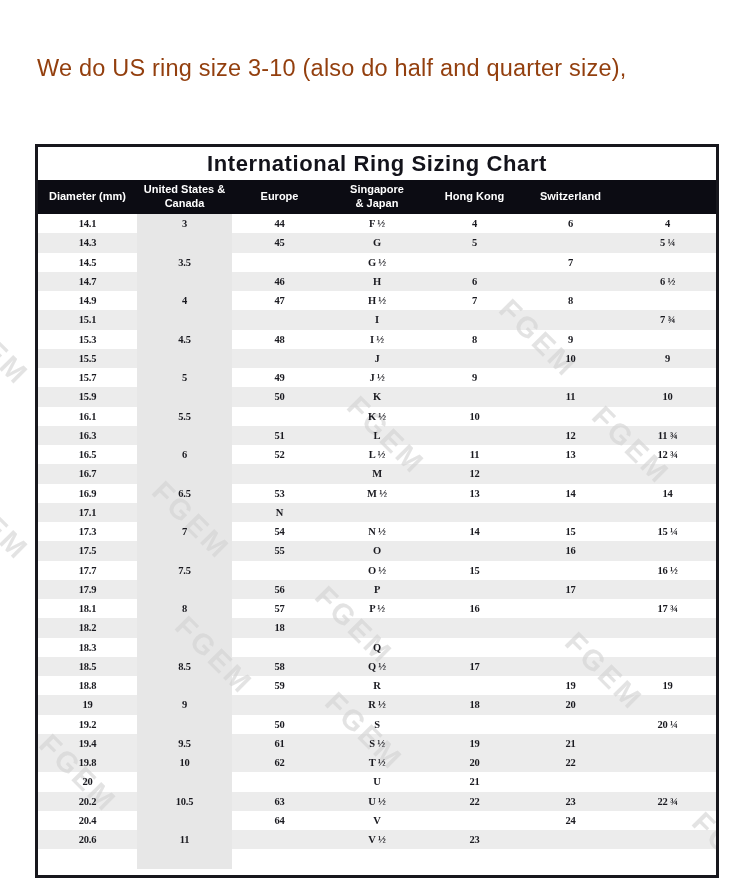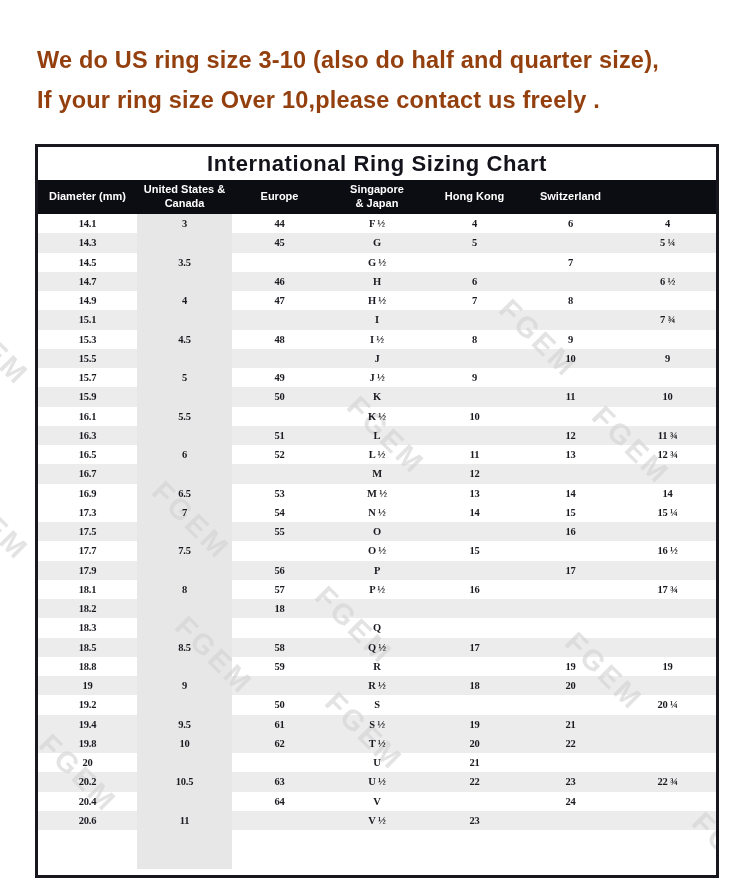--- a/index.html
+++ b/index.html
@@ -7,22 +7,22 @@
   body {
     width: 750px; height: 889px;
     background: #ffffff;
     font-family: "Liberation Sans", sans-serif;
     position: relative;
     overflow: hidden;
   }
 
   
   .intro {
-    position: absolute; left: 37px; top: 40px;
-    color: #933f0e; font-size: 23.5px; font-weight: bold;
+    position: absolute; left: 37px; top: 48px;
+    color: #933f0e; font-size: 23.5px; font-weight: normal;
     line-height: 40px; letter-spacing: 0.2px;
     white-space: nowrap;
   }
 
   
   .ring-table {
     position: absolute; left: 35px; top: 144px;
     width: 684px; height: 734px;
     border: 3px solid #17171d;
     background: #ffffff;
@@ -87,21 +87,20 @@
     transform: rotate(45deg);
     white-space: nowrap;
     pointer-events: none;
   }
 </style>
 </head>
 <body>
 
 <div class="intro">
   <div>We do US ring size 3-10 (also do half and quarter size),</div>
-  <div>If your ring size Over 10,please contact us freely .</div>
 </div>
 
 <span class="wm-edge" style="left:-58px; top:330px;">FGEM</span>
 <span class="wm-edge" style="left:-58px; top:505px;">FGEM</span>
 
 <div class="ring-table">
 
   <div class="table-title">International Ring Sizing Chart</div>
 
   <div class="table-header">
@@ -245,20 +244,29 @@
         <div class="cell"></div>
       </div>
       <div class="trow">
         <div class="cell">16.9</div>
         <div class="cell">6.5</div>
         <div class="cell">53</div>
         <div class="cell">M ½</div>
         <div class="cell">13</div>
         <div class="cell">14</div>
         <div class="cell">14</div>
+      </div>
+      <div class="trow alt">
+        <div class="cell">17.1</div>
+        <div class="cell"></div>
+        <div class="cell">N</div>
+        <div class="cell"></div>
+        <div class="cell"></div>
+        <div class="cell"></div>
+        <div class="cell"></div>
       </div>
       <div class="trow">
         <div class="cell">17.3</div>
         <div class="cell">7</div>
         <div class="cell">54</div>
         <div class="cell">N ½</div>
         <div class="cell">14</div>
         <div class="cell">15</div>
         <div class="cell">15 ¼</div>
       </div>

